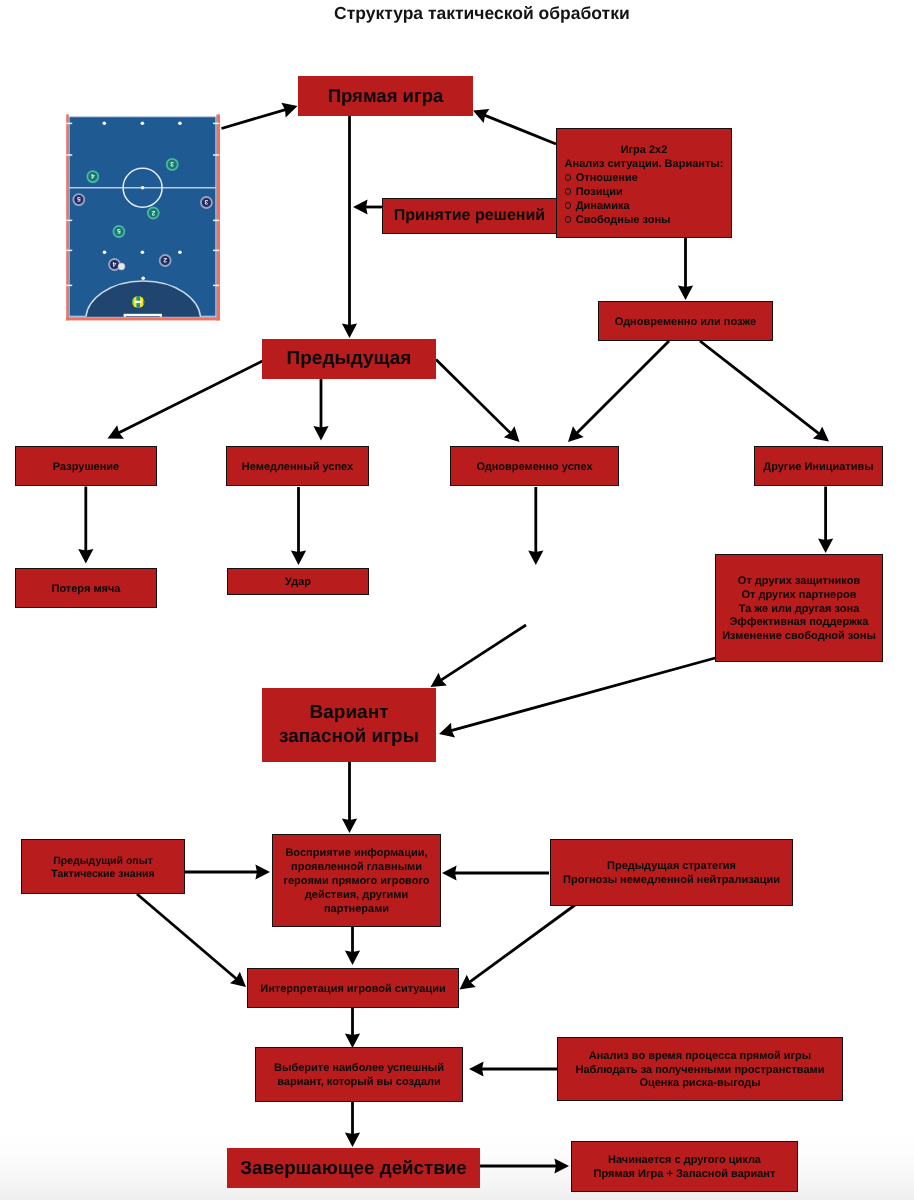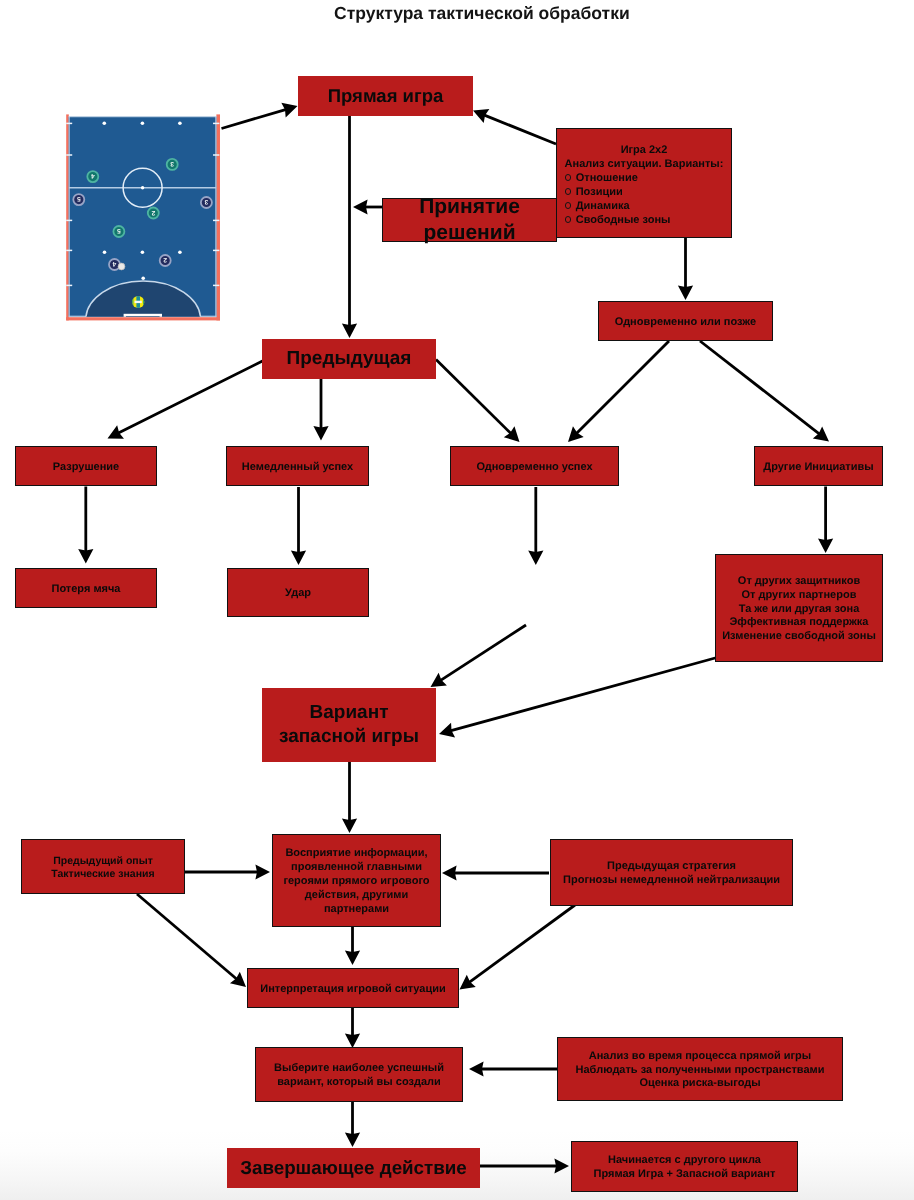--- a/index.html
+++ b/index.html
@@ -247,21 +247,21 @@
         <path d="M352.50,1147.00 L344.90,1132.40 L352.50,1134.00 L360.10,1132.40 Z" fill="#000"></path>
       </g>
       <g>
         <line x1="479" y1="1166" x2="557.40" y2="1166.00" stroke="#000" stroke-width="2.8"></line>
         <path d="M569.00,1166.00 L554.40,1173.60 L556.00,1166.00 L554.40,1158.40 Z" fill="#000"></path>
       </g>
     </svg>
 
   <div class="node" style="left:298px;top:76px;width:175px;height:40px;font-size:18.5px;padding-top:0;">Прямая игра</div>
 
-  <div class="node bd" style="left:382px;top:198px;width:175px;height:44px;font-size:21px;padding-top:0;">Принятие решений</div>
+  <div class="node bd" style="left:382px;top:198px;width:175px;height:36px;font-size:16px;padding-top:0;">Принятие решений</div>
 
   <div class="node bd listbox" style="left:556px;top:128px;width:176px;height:110px;font-size:11px;padding:14px 0 16px 0;line-height:14px;">
     <div style="text-align:center;">Игра 2х2</div>
     <div style="text-align:center;">Анализ ситуации. Варианты:</div>
     <div style="padding-left:7.5px;">
       <div class="li">
           <span class="bullet"></span>
           <span>Отношение</span>
         </div>
       <div class="li">
@@ -282,21 +282,21 @@
   <div class="node bd" style="left:598px;top:301px;width:175px;height:40px;font-size:11px;">Одновременно или позже</div>
 
   <div class="node" style="left:262px;top:339px;width:174px;height:40px;font-size:19px;padding-top:0;">Предыдущая</div>
 
   <div class="node bd" style="left:15px;top:446px;width:142px;height:40px;font-size:11px;">Разрушение</div>
   <div class="node bd" style="left:226px;top:446px;width:143px;height:40px;font-size:11px;">Немедленный успех</div>
   <div class="node bd" style="left:450px;top:446px;width:169px;height:40px;font-size:11px;">Одновременно успех</div>
   <div class="node bd" style="left:754px;top:446px;width:129px;height:40px;font-size:11px;">Другие Инициативы</div>
 
   <div class="node bd" style="left:15px;top:568px;width:142px;height:40px;font-size:11px;">Потеря мяча</div>
-  <div class="node bd" style="left:227px;top:568px;width:142px;height:49px;font-size:11px;">Удар</div>
+  <div class="node bd" style="left:227px;top:568px;width:142px;height:27px;font-size:11px;">Удар</div>
   <div class="node bd" style="left:715px;top:554px;width:168px;height:108px;font-size:11px;">От других защитников
 От других партнеров
 Та же или другая зона
 Эффективная поддержка
 Изменение свободной зоны</div>
 
   <div class="node" style="left:262px;top:688px;width:174px;height:74px;font-size:19px;padding-top:0;">Вариант
 запасной игры</div>
 
   <div class="node bd" style="left:21px;top:839px;width:164px;height:55px;font-size:10.5px;">Предыдущий опыт

